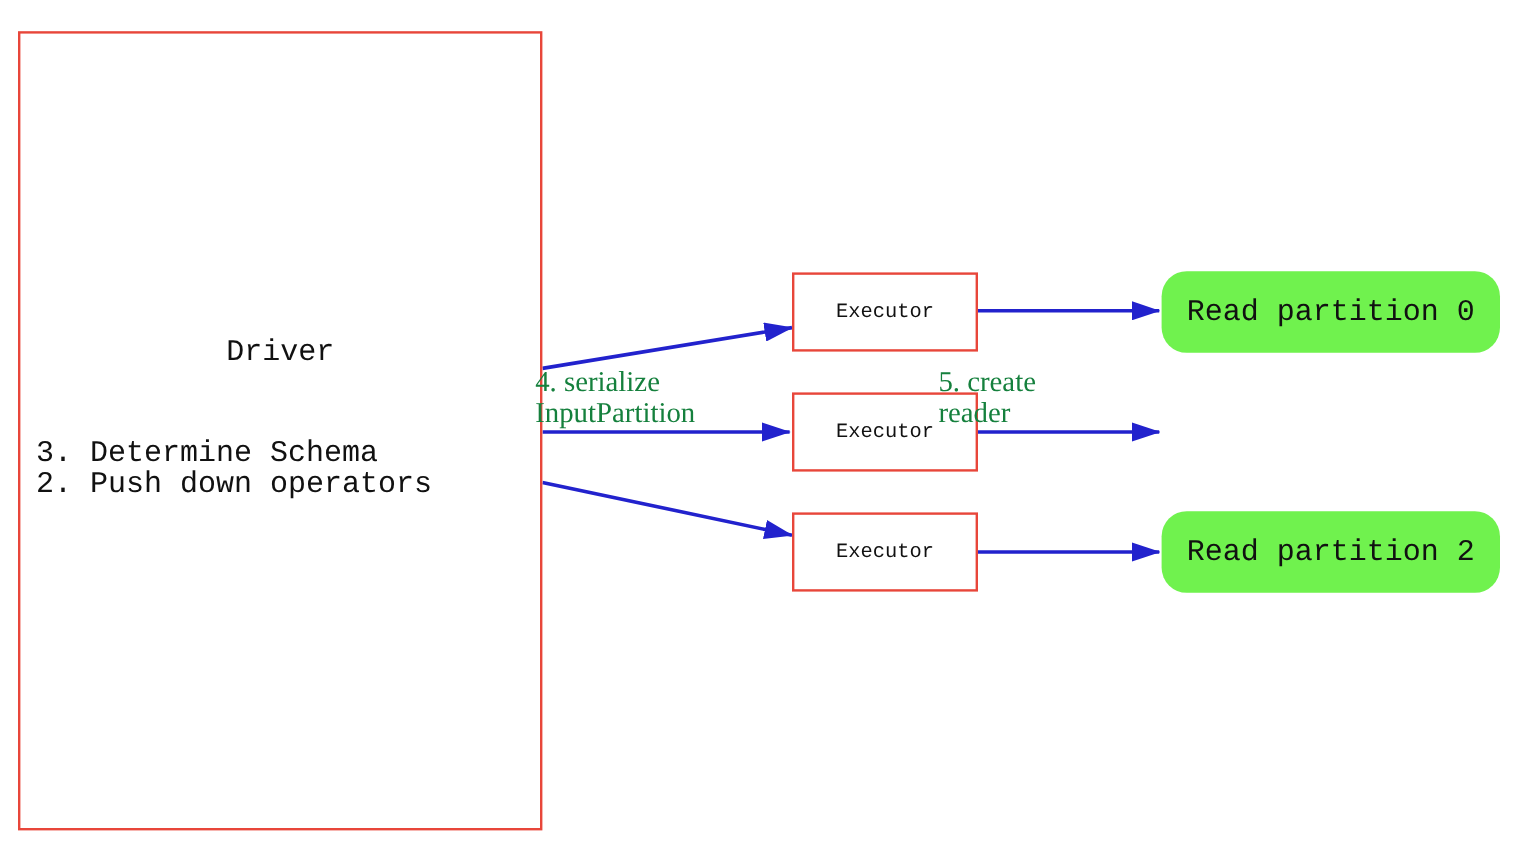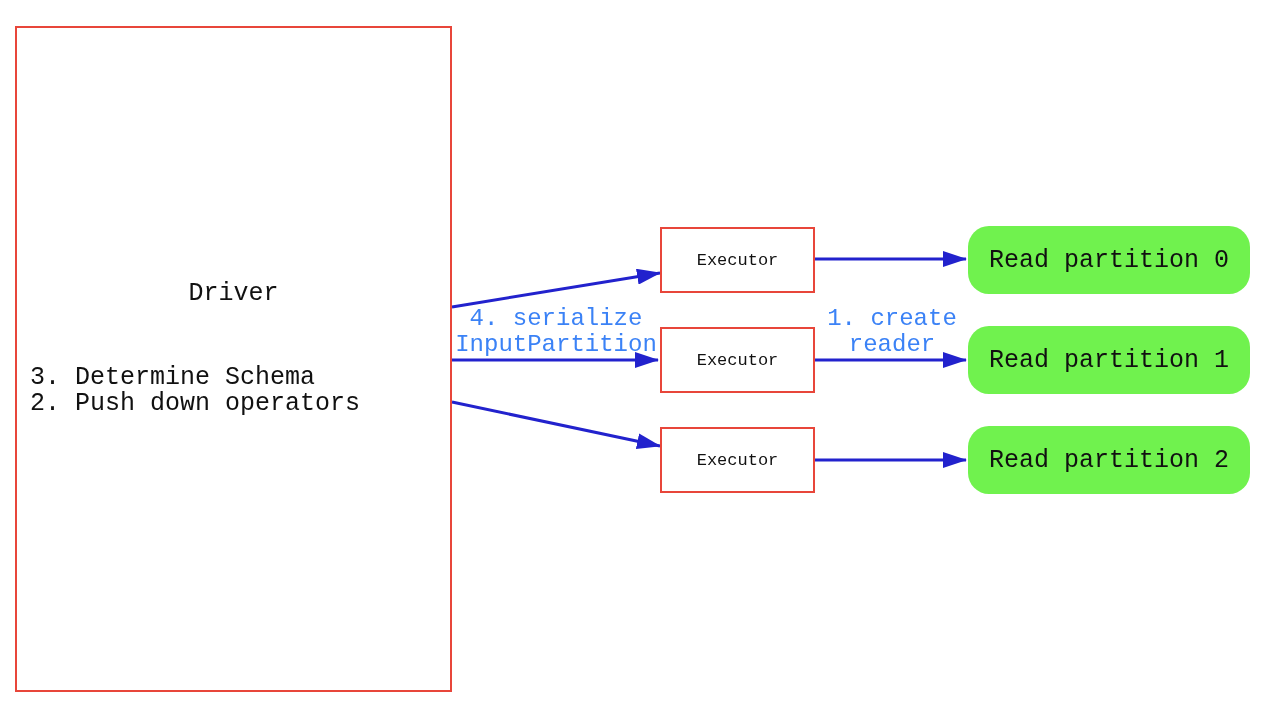--- a/index.html
+++ b/index.html
@@ -92,25 +92,25 @@
     box-sizing: border-box;
     border-radius: 21px;
   }
   .part-1 { top: 226px; }
   .part-2 { top: 326px; }
   .part-3 { top: 426px; }
   .edge-label {
     position: absolute;
     top: 306px;
     width: 220px;
-    text-align: center;
-    font-family: Liberation Mono, monospace;
+    text-align: left;
+    font-family: Liberation Serif, serif;
     font-size: 24px;
     line-height: 26px;
-    color: #3b82f6;
+    color: #15803d;
     white-space: nowrap;
   }
   .edge-label-serialize { left: 446px; }
   .edge-label-reader { left: 782px; }
 </style>
 </head>
 <body>
 
 <div class="canvas">
 
@@ -142,29 +142,26 @@
   <div class="exec-box exec-2">
     <span>Executor</span>
   </div>
   <div class="exec-box exec-3">
     <span>Executor</span>
   </div>
 
   <div class="partition-box part-1">
     <span>Read partition 0</span>
   </div>
-  <div class="partition-box part-2">
-    <span>Read partition 1</span>
-  </div>
   <div class="partition-box part-3">
     <span>Read partition 2</span>
   </div>
 
   <div class="edge-label edge-label-serialize">
     <div>4. serialize</div>
     <div>InputPartition</div>
   </div>
   <div class="edge-label edge-label-reader">
-    <div>1. create</div>
+    <div>5. create</div>
     <div>reader</div>
   </div>
 
 </div>
 
 </body></html>

